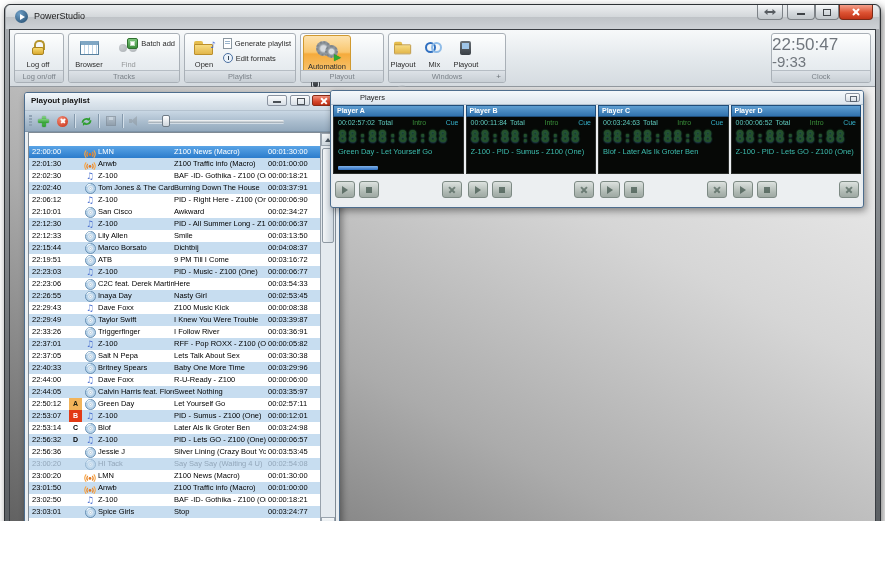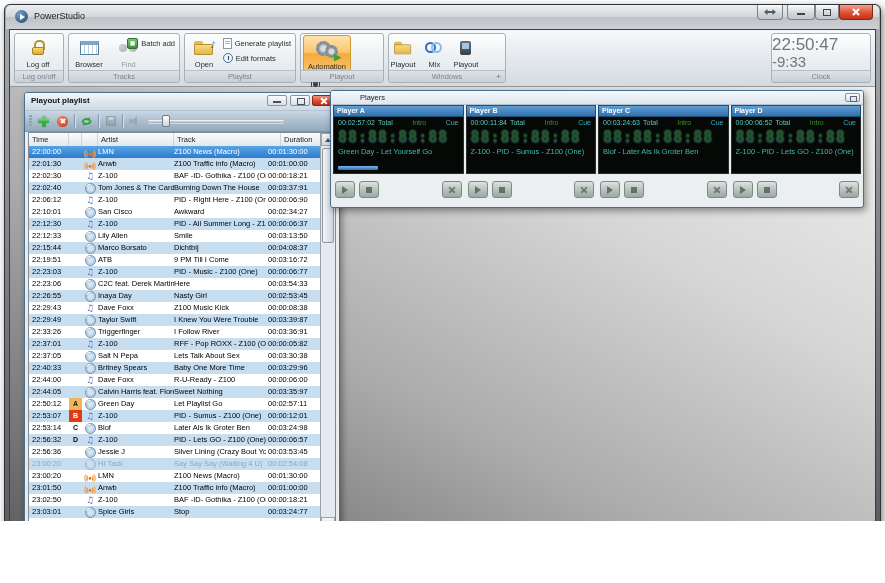--- a/index.html
+++ b/index.html
@@ -374,28 +374,20 @@
             <span class="tb-sep"></span>
             <span class="tbtn dim">
                 <span class="ic-spk"></span>
               </span>
             <span class="vslider">
               <span class="track"></span>
               <span class="thumb"></span>
             </span>
           </div>
           <div class="pl-tablewrap">
-            <div class="pl-header">
-              <div style="width:40px;">Time</div>
-              <div style="width:13px;"></div>
-              <div style="width:16px;"></div>
-              <div style="width:76px;">Artist</div>
-              <div style="flex:1;">Track</div>
-              <div style="width:54px;border-right:none;">Duration</div>
-            </div>
             <div class="rows" id="rows">
                 <div class="plrow sel">
                   <div class="c-time">22:00:00</div>
                   <div class="c-badge"></div>
                   <div class="c-icon">
                     <svg width="12" height="11" viewBox="0 0 12 11">
                       <circle cx="6" cy="7.4" r="1.4" fill="#e07820"></circle>
                       <path d="M3.8 9.6 A3.6 3.6 0 0 1 3.8 4.8" stroke="#ee8c2e" stroke-width="1.1" fill="none"></path>
                       <path d="M8.2 4.8 A3.6 3.6 0 0 1 8.2 9.6" stroke="#ee8c2e" stroke-width="1.1" fill="none"></path>
                       <path d="M2.2 10.8 A5.9 5.9 0 0 1 2.2 3.4" stroke="#f6a648" stroke-width="1.1" fill="none"></path>
@@ -677,21 +669,21 @@
                   <div class="c-badge bg-amber">A</div>
                   <div class="c-icon">
                     <svg width="11" height="11" viewBox="0 0 11 11">
                       <circle cx="5.5" cy="5.5" r="5" fill="#b9d4ea" stroke="#5b87ad" stroke-width="0.9"></circle>
                       <path d="M1.6 3.4 A4.4 4.4 0 0 1 5.5 1.1" stroke="#f2f8fc" stroke-width="1.1" fill="none"></path>
                       <circle cx="5.5" cy="5.5" r="2.4" fill="#e4eef7"></circle>
                       <circle cx="5.5" cy="5.5" r="1" fill="#fdfdfd" stroke="#9ab4c9" stroke-width="0.5"></circle>
                     </svg>
                   </div>
                   <div class="c-artist">Green Day</div>
-                  <div class="c-track">Let Playlist Go</div>
+                  <div class="c-track">Let Yourself Go</div>
                   <div class="c-dur">00:02:57:11</div>
                 </div>
                 <div class="plrow alt">
                   <div class="c-time">22:53:07</div>
                   <div class="c-badge bg-red">B</div>
                   <div class="c-icon">
                     <span class="nglyph">♫</span>
                   </div>
                   <div class="c-artist">Z-100</div>
                   <div class="c-track">PID - Sumus - Z100 (One)</div>

